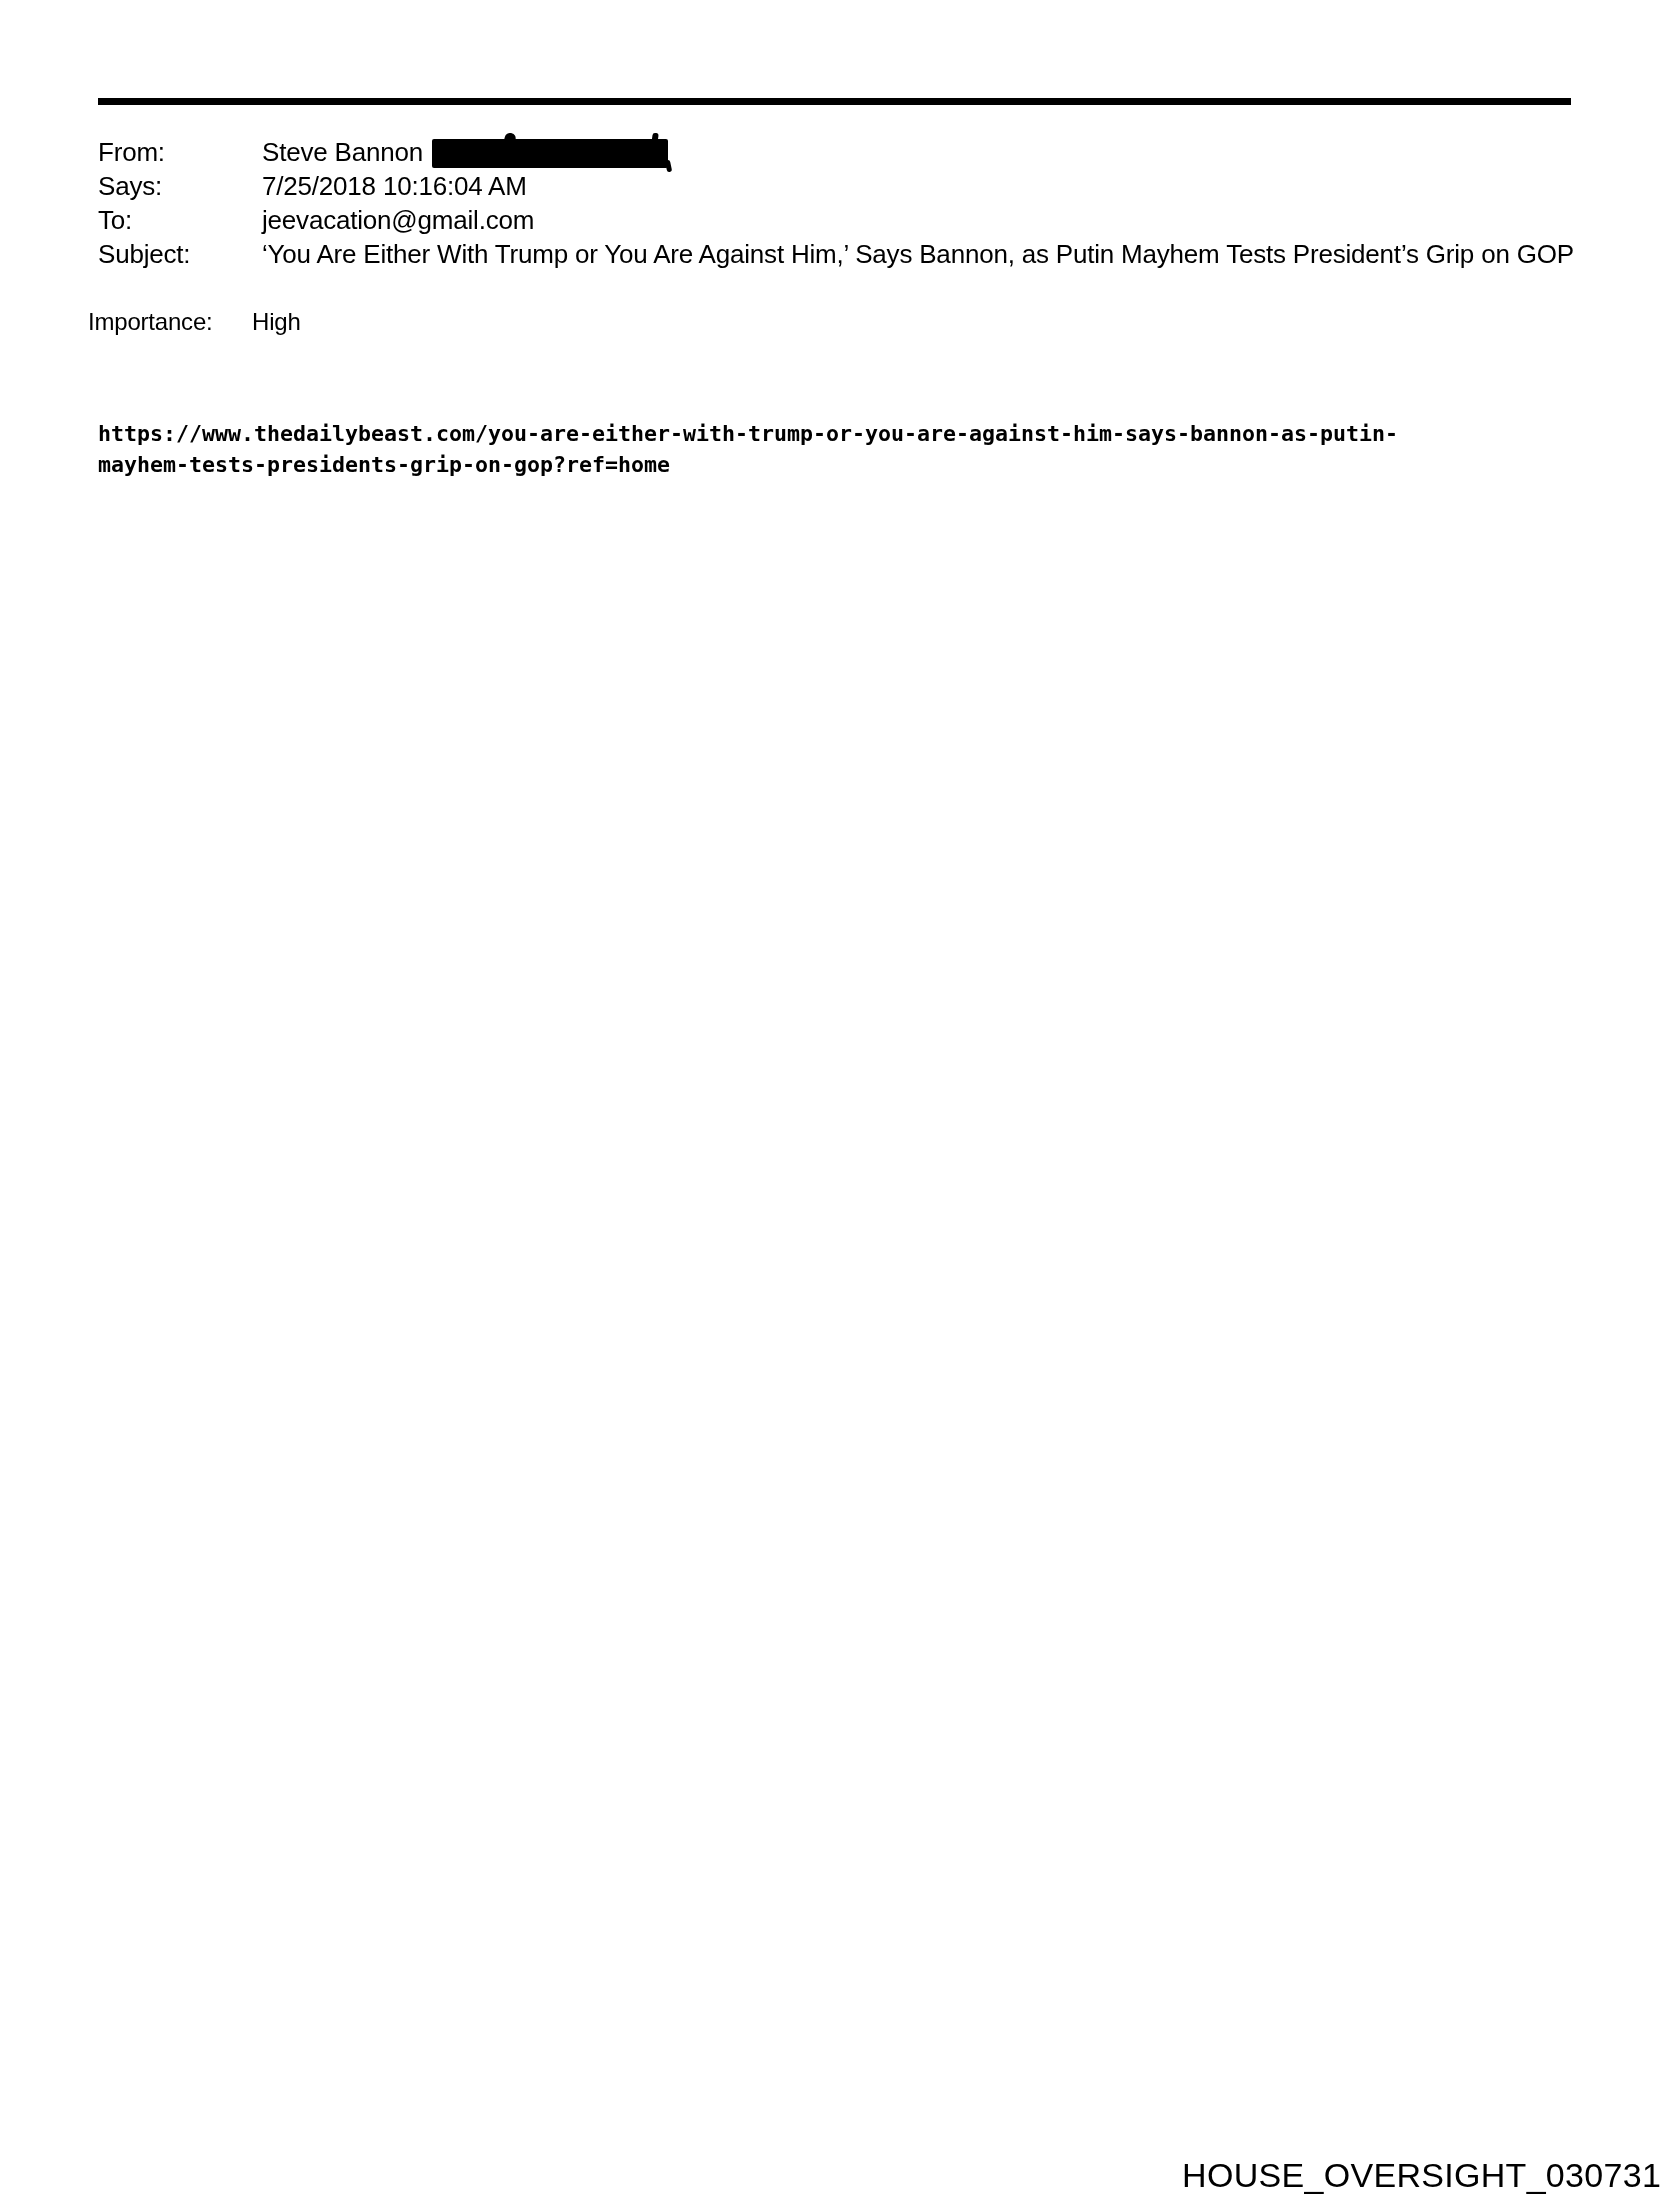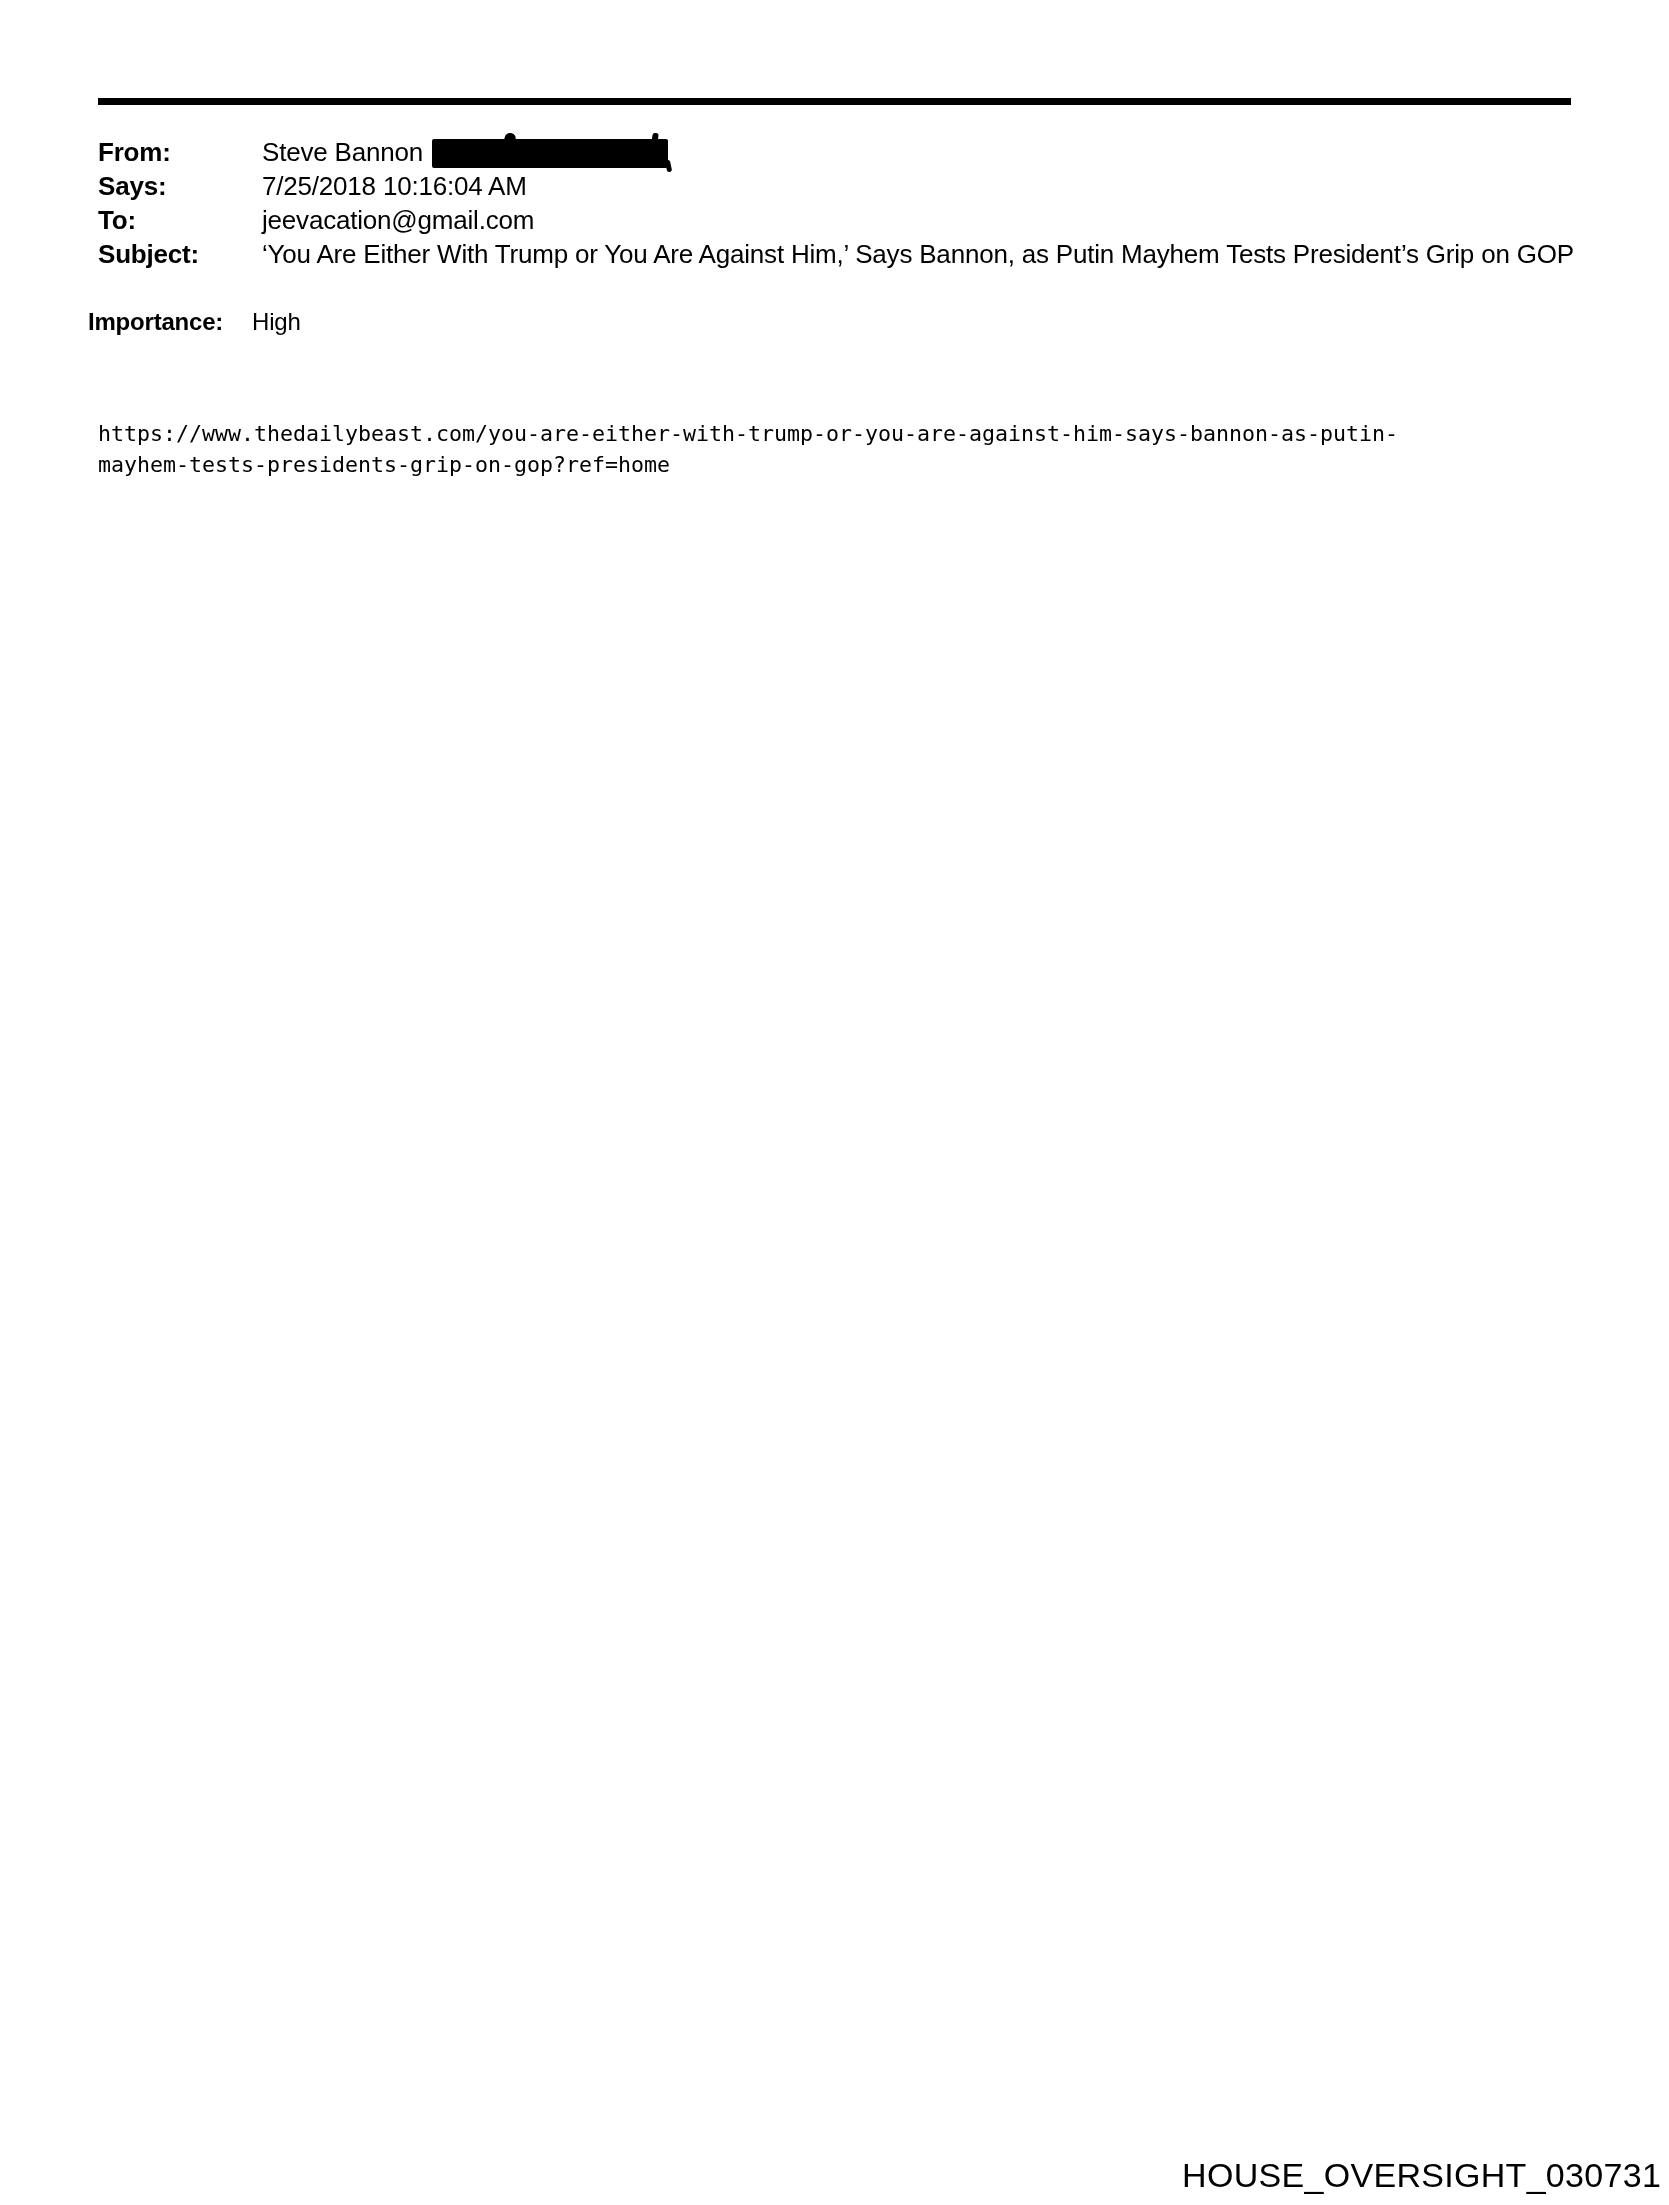--- a/index.html
+++ b/index.html
@@ -30,21 +30,21 @@
     top: 135px;
     width: 1512px;
     font-size: 26px;
     line-height: 34px;
     letter-spacing: -0.2px;
   }
   .row { display: flex; align-items: baseline; }
   .lbl {
     width: 164px;
     flex: 0 0 164px;
-    font-weight: bold;
+    font-weight: normal;
   }
   .val { flex: 1; white-space: nowrap; }
   .redaction {
     display: inline-block;
     position: relative;
     width: 236px;
     height: 29px;
     margin-left: 9.2px;
     vertical-align: -7.2px;
     background: #000000;
@@ -91,20 +91,21 @@
   }
   .body-url {
     position: absolute;
     left: 98px;
     top: 418px;
     width: 1512px;
     font-family: "DejaVu Sans Mono", monospace;
     font-size: 21.6px;
     line-height: 31px;
     white-space: nowrap;
+    font-weight: bold;
   }
   .bates {
     position: absolute;
     top: 2157px;
     right: 7.9px;
     font-size: 34px;
     line-height: 37px;
     letter-spacing: 0.3px;
     text-align: center;
   }

